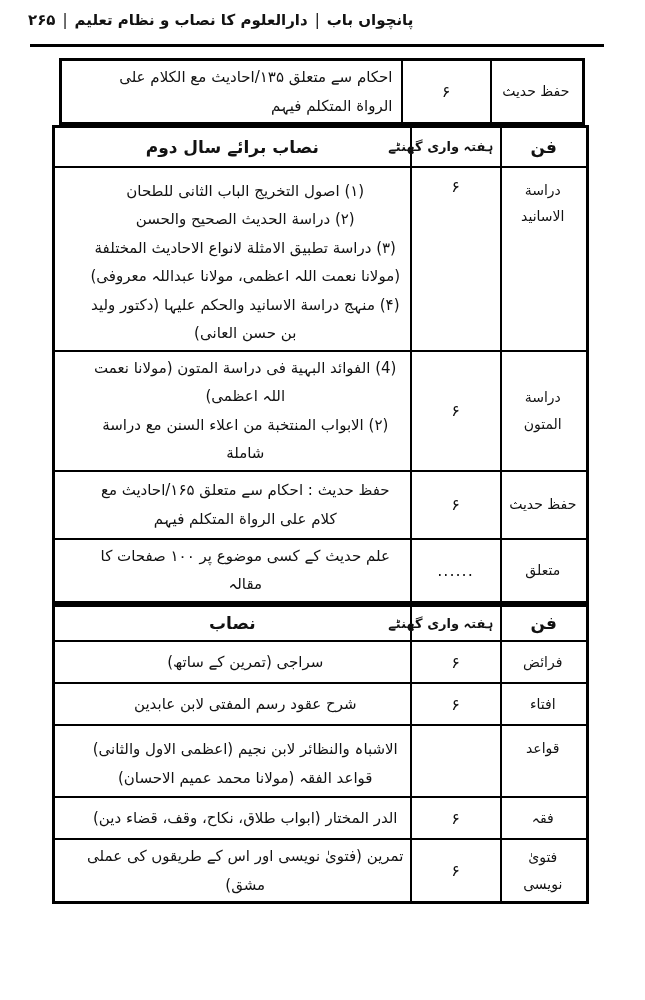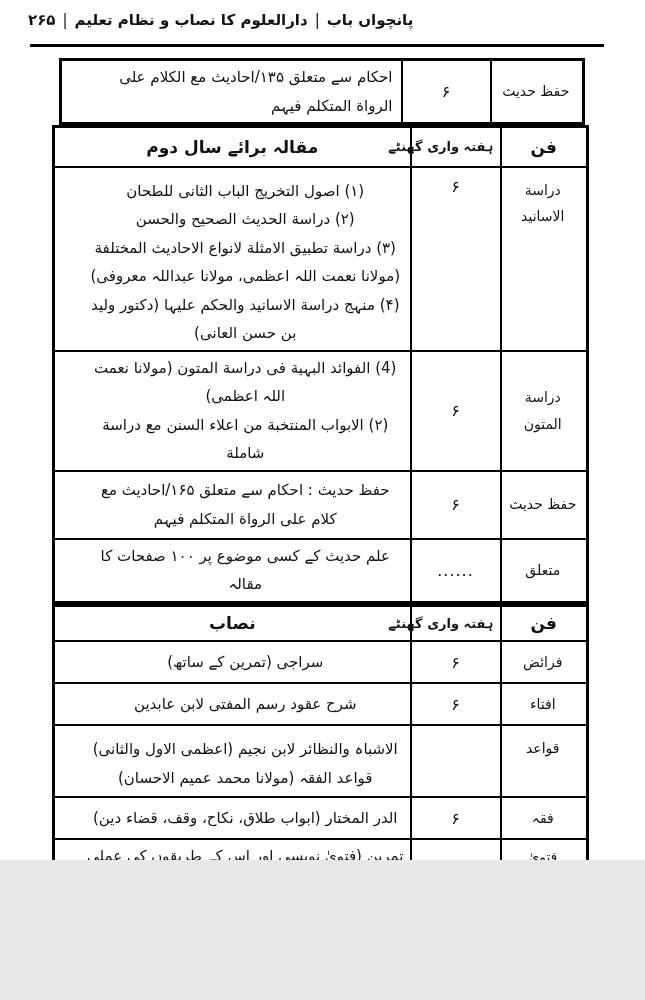--- a/index.html
+++ b/index.html
@@ -1,18 +1,18 @@
 <!DOCTYPE html>
 <html lang="ur" dir="rtl"><head>
 <meta charset="utf-8">
 <style>
   html,body{margin:0;padding:0;background:#e8e8e8;}
   .page{
     position:relative;
-    width:645px;height:860px;
+    width:645px;height:1000px;
     margin:0 auto;
     background:#ffffff;
     color:#121212;
     font-family:"DejaVu Sans",sans-serif;
     direction:rtl;
     overflow:hidden;
   }
   
   .page-header{
     position:absolute;top:11px;left:28px;
@@ -99,21 +99,21 @@
   <table class="tbl">
     <colgroup>
         <col class="c-fan">
         <col class="c-hours">
         <col class="c-nisab">
       </colgroup>
     <tbody>
       <tr class="h40">
         <th>فن</th>
         <th class="hours-h">ہفتہ واری گھنٹے</th>
-        <th>مقالہ برائے سال دوم</th>
+        <th>نصاب برائے سال دوم</th>
       </tr>
 
       <tr class="h178 v-top">
         <td class="fan">دراسة الاسانید</td>
         <td class="hours">۶</td>
         <td class="nisab">
           <div class="nisab-line">(۱) اصول التخریج الباب الثانی للطحان</div>
           <div class="nisab-line">(۲) دراسة الحدیث الصحیح والحسن</div>
           <div class="nisab-line">(۳) دراسة تطبیق الامثلة لانواع الاحادیث المختلفة (مولانا نعمت اللہ اعظمی، مولانا عبداللہ معروفی)</div>
           <div class="nisab-line">(۴) منہج دراسة الاسانید والحکم علیہا (دکتور ولید بن حسن العانی)</div>

